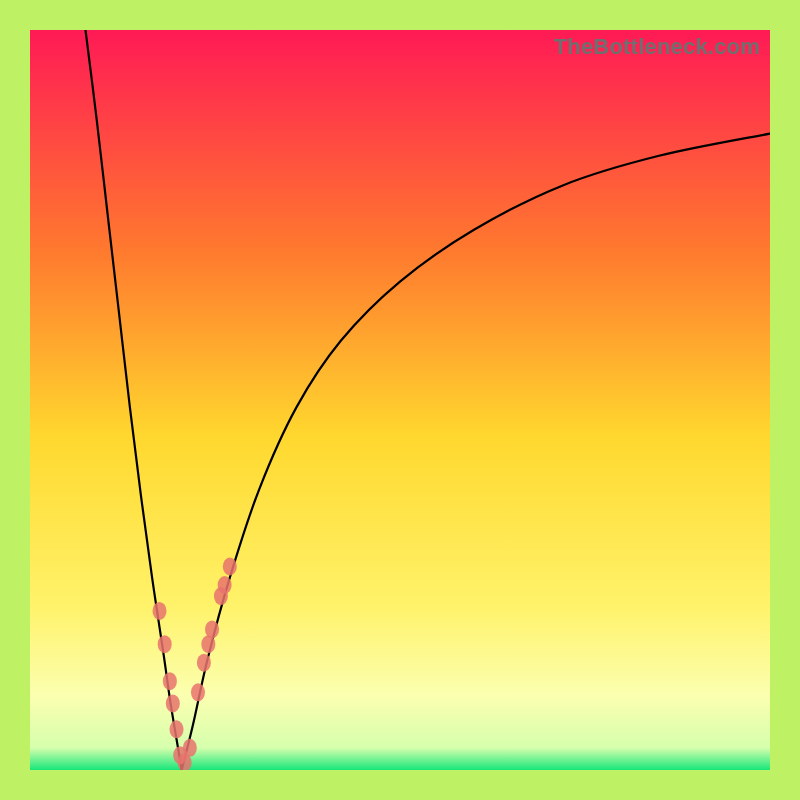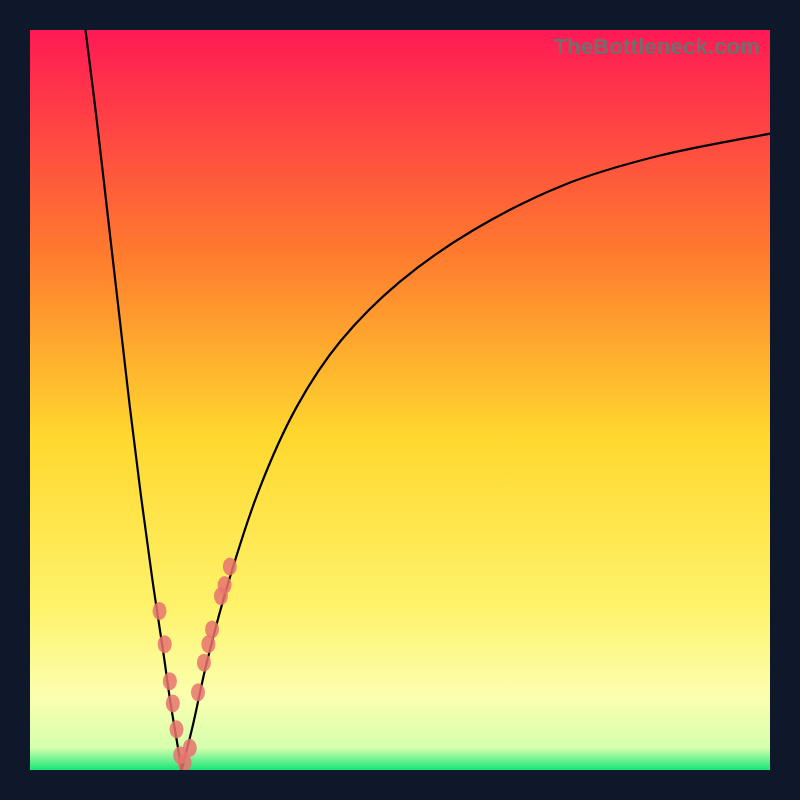--- a/index.html
+++ b/index.html
@@ -9,21 +9,21 @@
     height: 800px;
     background: #000;
     overflow: hidden;
   }
   .frame {
     position: absolute;
     left: 0;
     top: 0;
     width: 800px;
     height: 800px;
-    background: #0f172a;
+    background: #bef264;
   }
   .plot-area {
     position: absolute;
     left: 30px;
     top: 30px;
     width: 740px;
     height: 740px;
     overflow: hidden;
   }
   .gradient {

